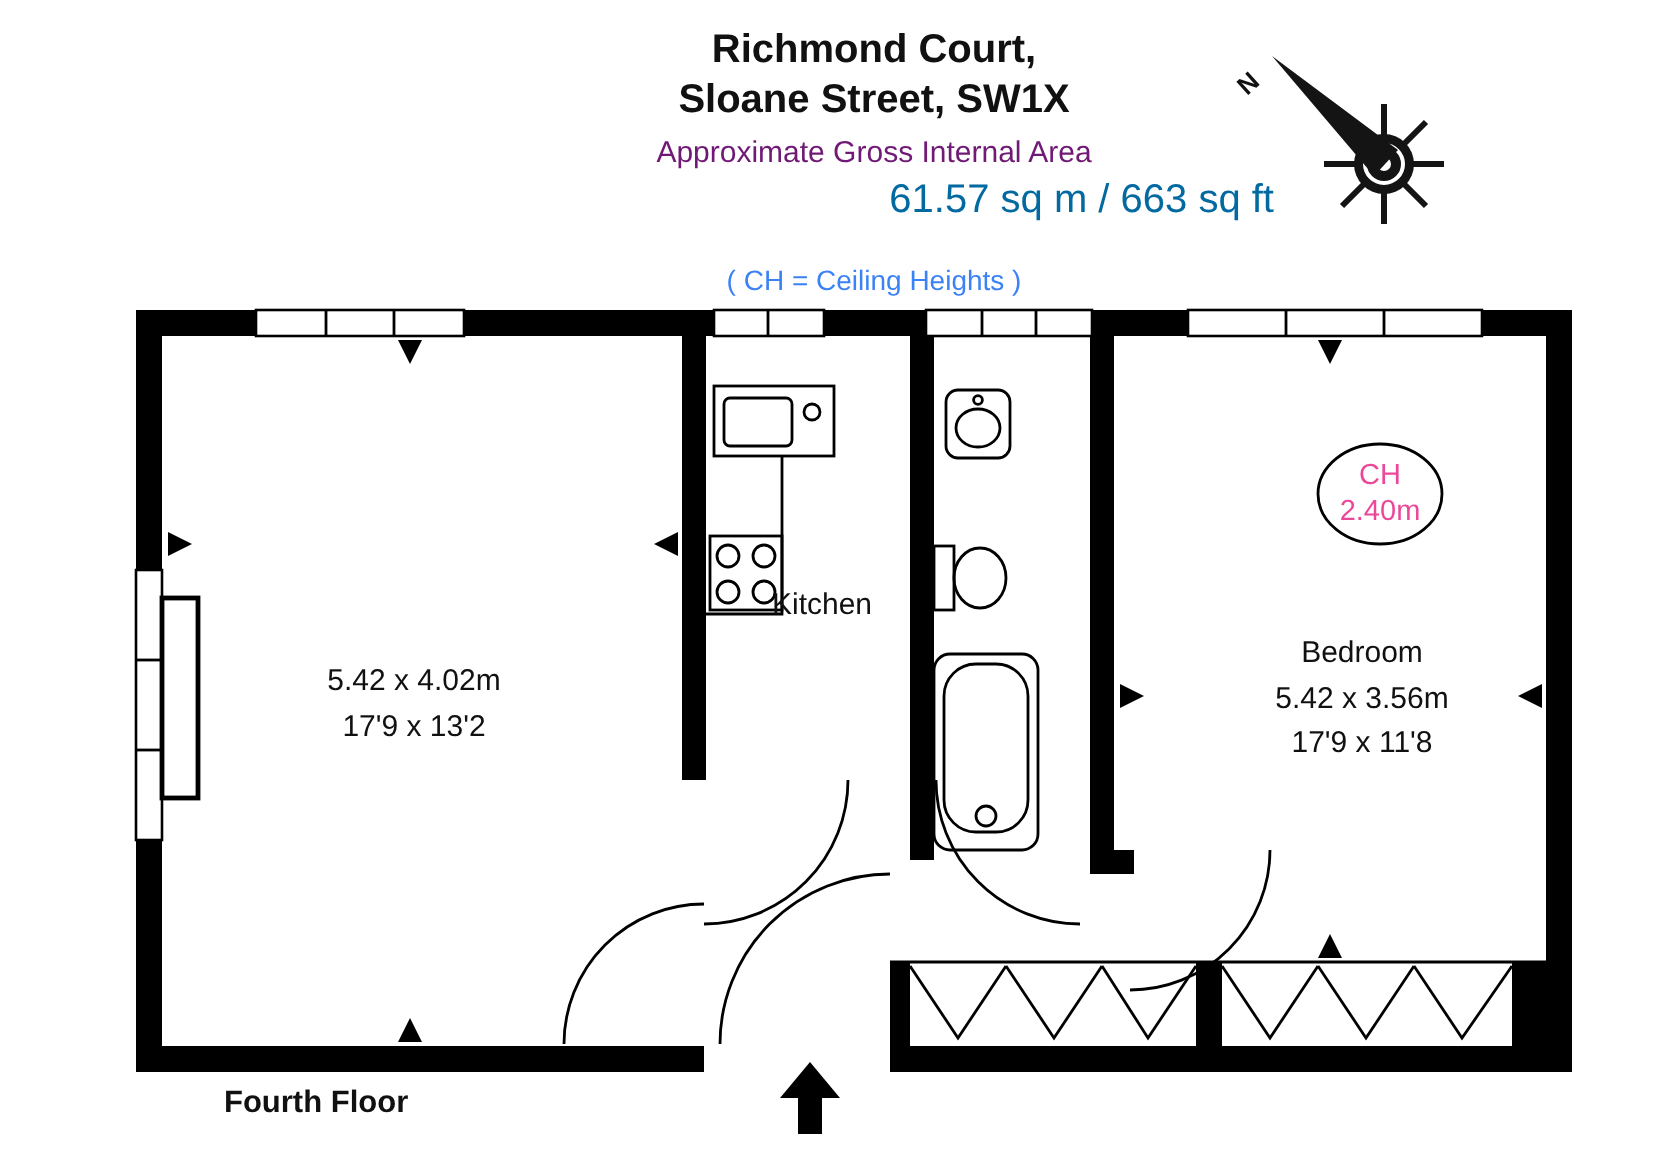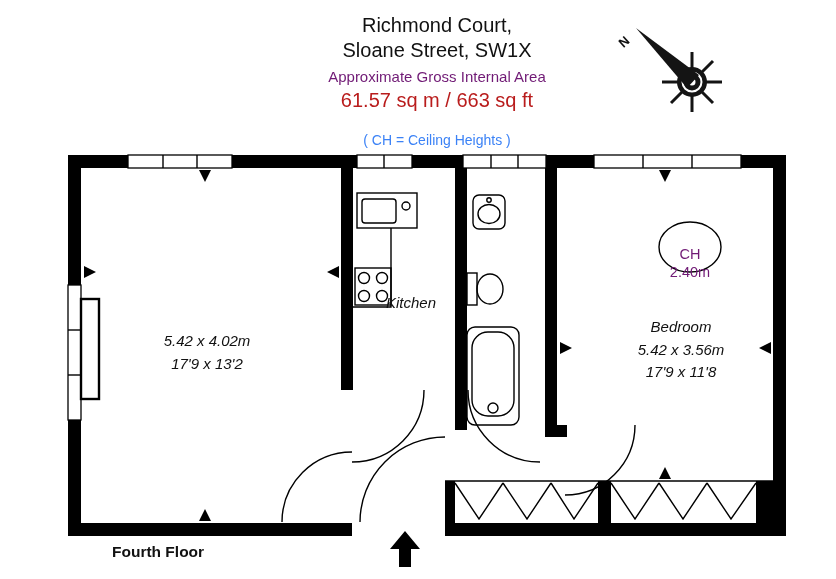--- a/index.html
+++ b/index.html
@@ -1,31 +1,31 @@
 <!DOCTYPE html>
 <html><head>
 <meta charset="utf-8">
 <style>
   html,body{margin:0;padding:0;background:#fff;}
   .page{
     position:relative;width:836px;height:579px;background:#ffffff;
     font-family:"Liberation Sans",sans-serif;color:#1a1a1a;overflow:hidden;
   }
   .header{position:absolute;left:237px;top:13px;width:400px;text-align:center;}
-  .title-line{font-size:20px;line-height:25px;font-weight:400;color:#111;}
+  .title-line{font-size:20px;line-height:25px;font-weight:700;color:#111;}
   .subtitle{font-size:15px;line-height:19px;margin-top:4px;color:#701a75;}
-  .area-line{font-size:20px;line-height:23px;margin-top:3px;color:#b91c1c;}
+  .area-line{font-size:20px;line-height:23px;margin-top:3px;color:#0369a1;text-align:right;}
   .note-line{font-size:14px;line-height:17px;margin-top:20px;color:#3b82f6;}
   .room-label{
     position:absolute;transform:translateX(-50%);text-align:center;
-    font-size:15px;line-height:22.5px;white-space:nowrap;color:#111;font-style:italic;
+    font-size:15px;line-height:22.5px;white-space:nowrap;color:#111;
   }
   .ch-label{
     position:absolute;transform:translateX(-50%);text-align:center;
-    font-size:14.5px;line-height:18px;white-space:nowrap;color:#701a75;margin-top:16px;
+    font-size:14.5px;line-height:18px;white-space:nowrap;color:#ec4899;
   }
   .footer-label{position:absolute;left:112px;top:543px;font-size:15.5px;color:#111;font-weight:bold;}
   svg.plan{position:absolute;left:0;top:0;}
   svg text{font-family:"Liberation Sans",sans-serif;}
   .wall{fill:#000;}
   .thin{stroke:#000;stroke-width:1.4;fill:none;}
   .winline{stroke:#000;stroke-width:1.3;fill:#fff;}
 </style>
 </head>
 <body>

